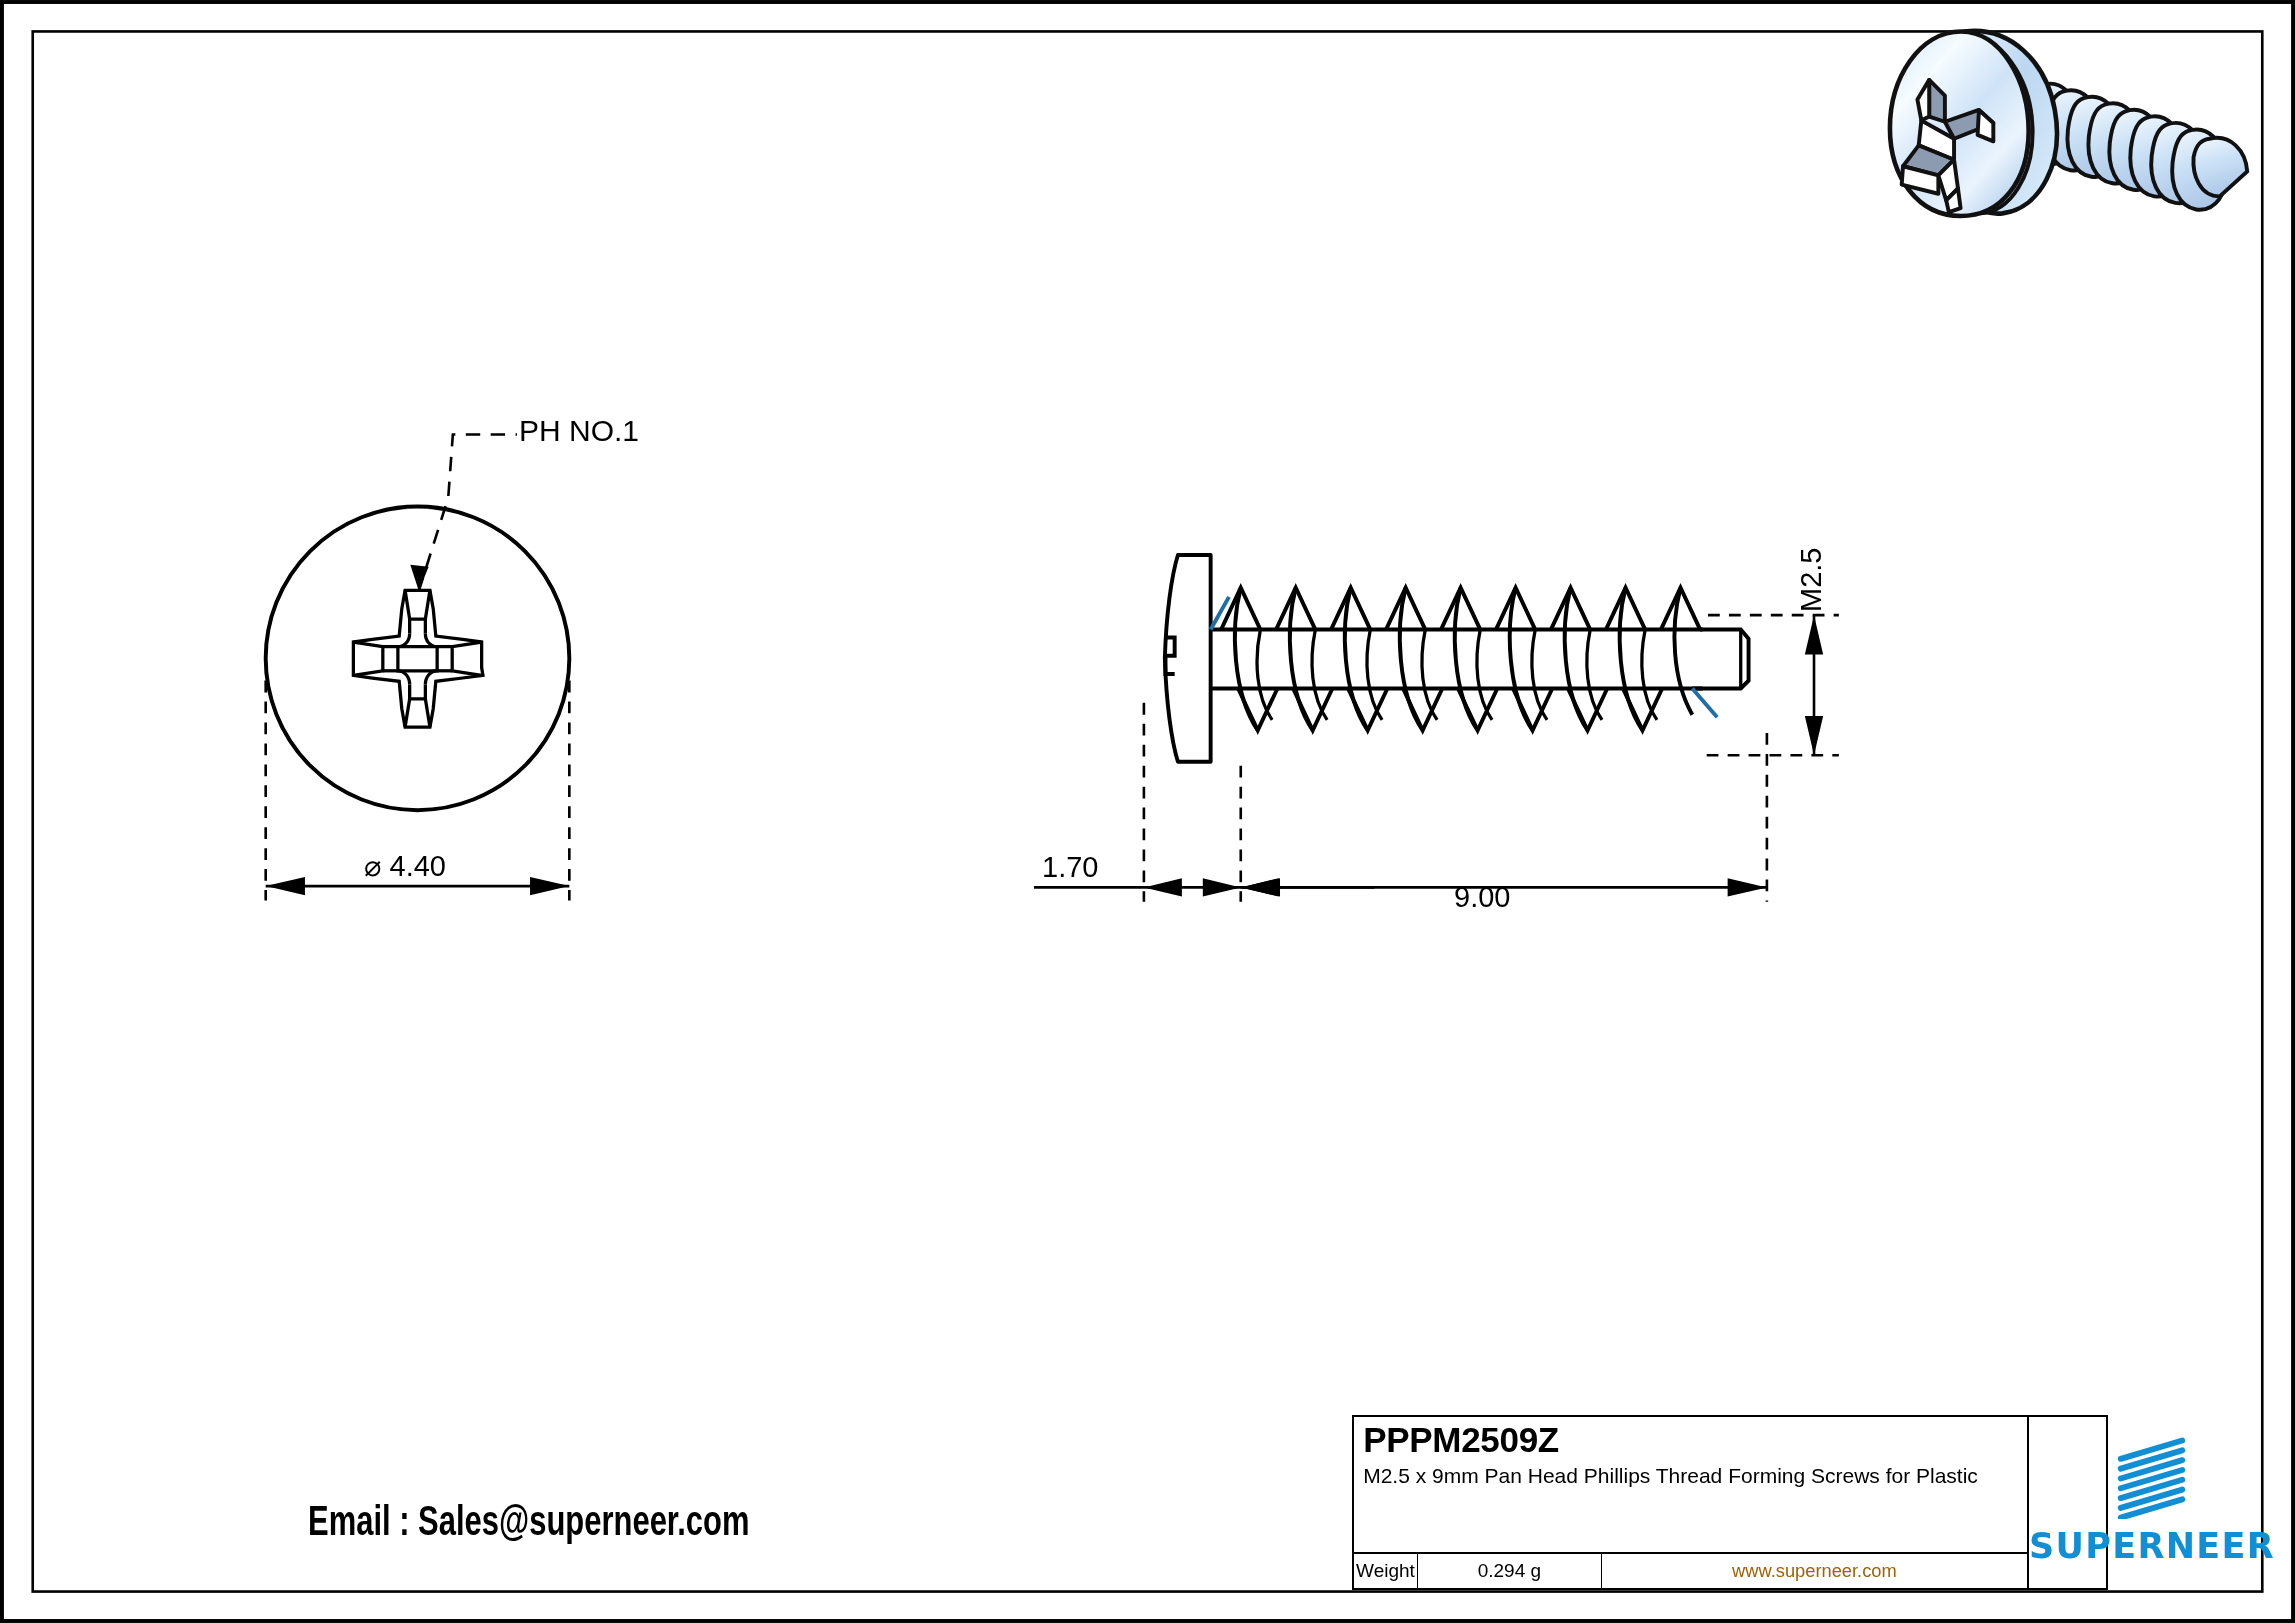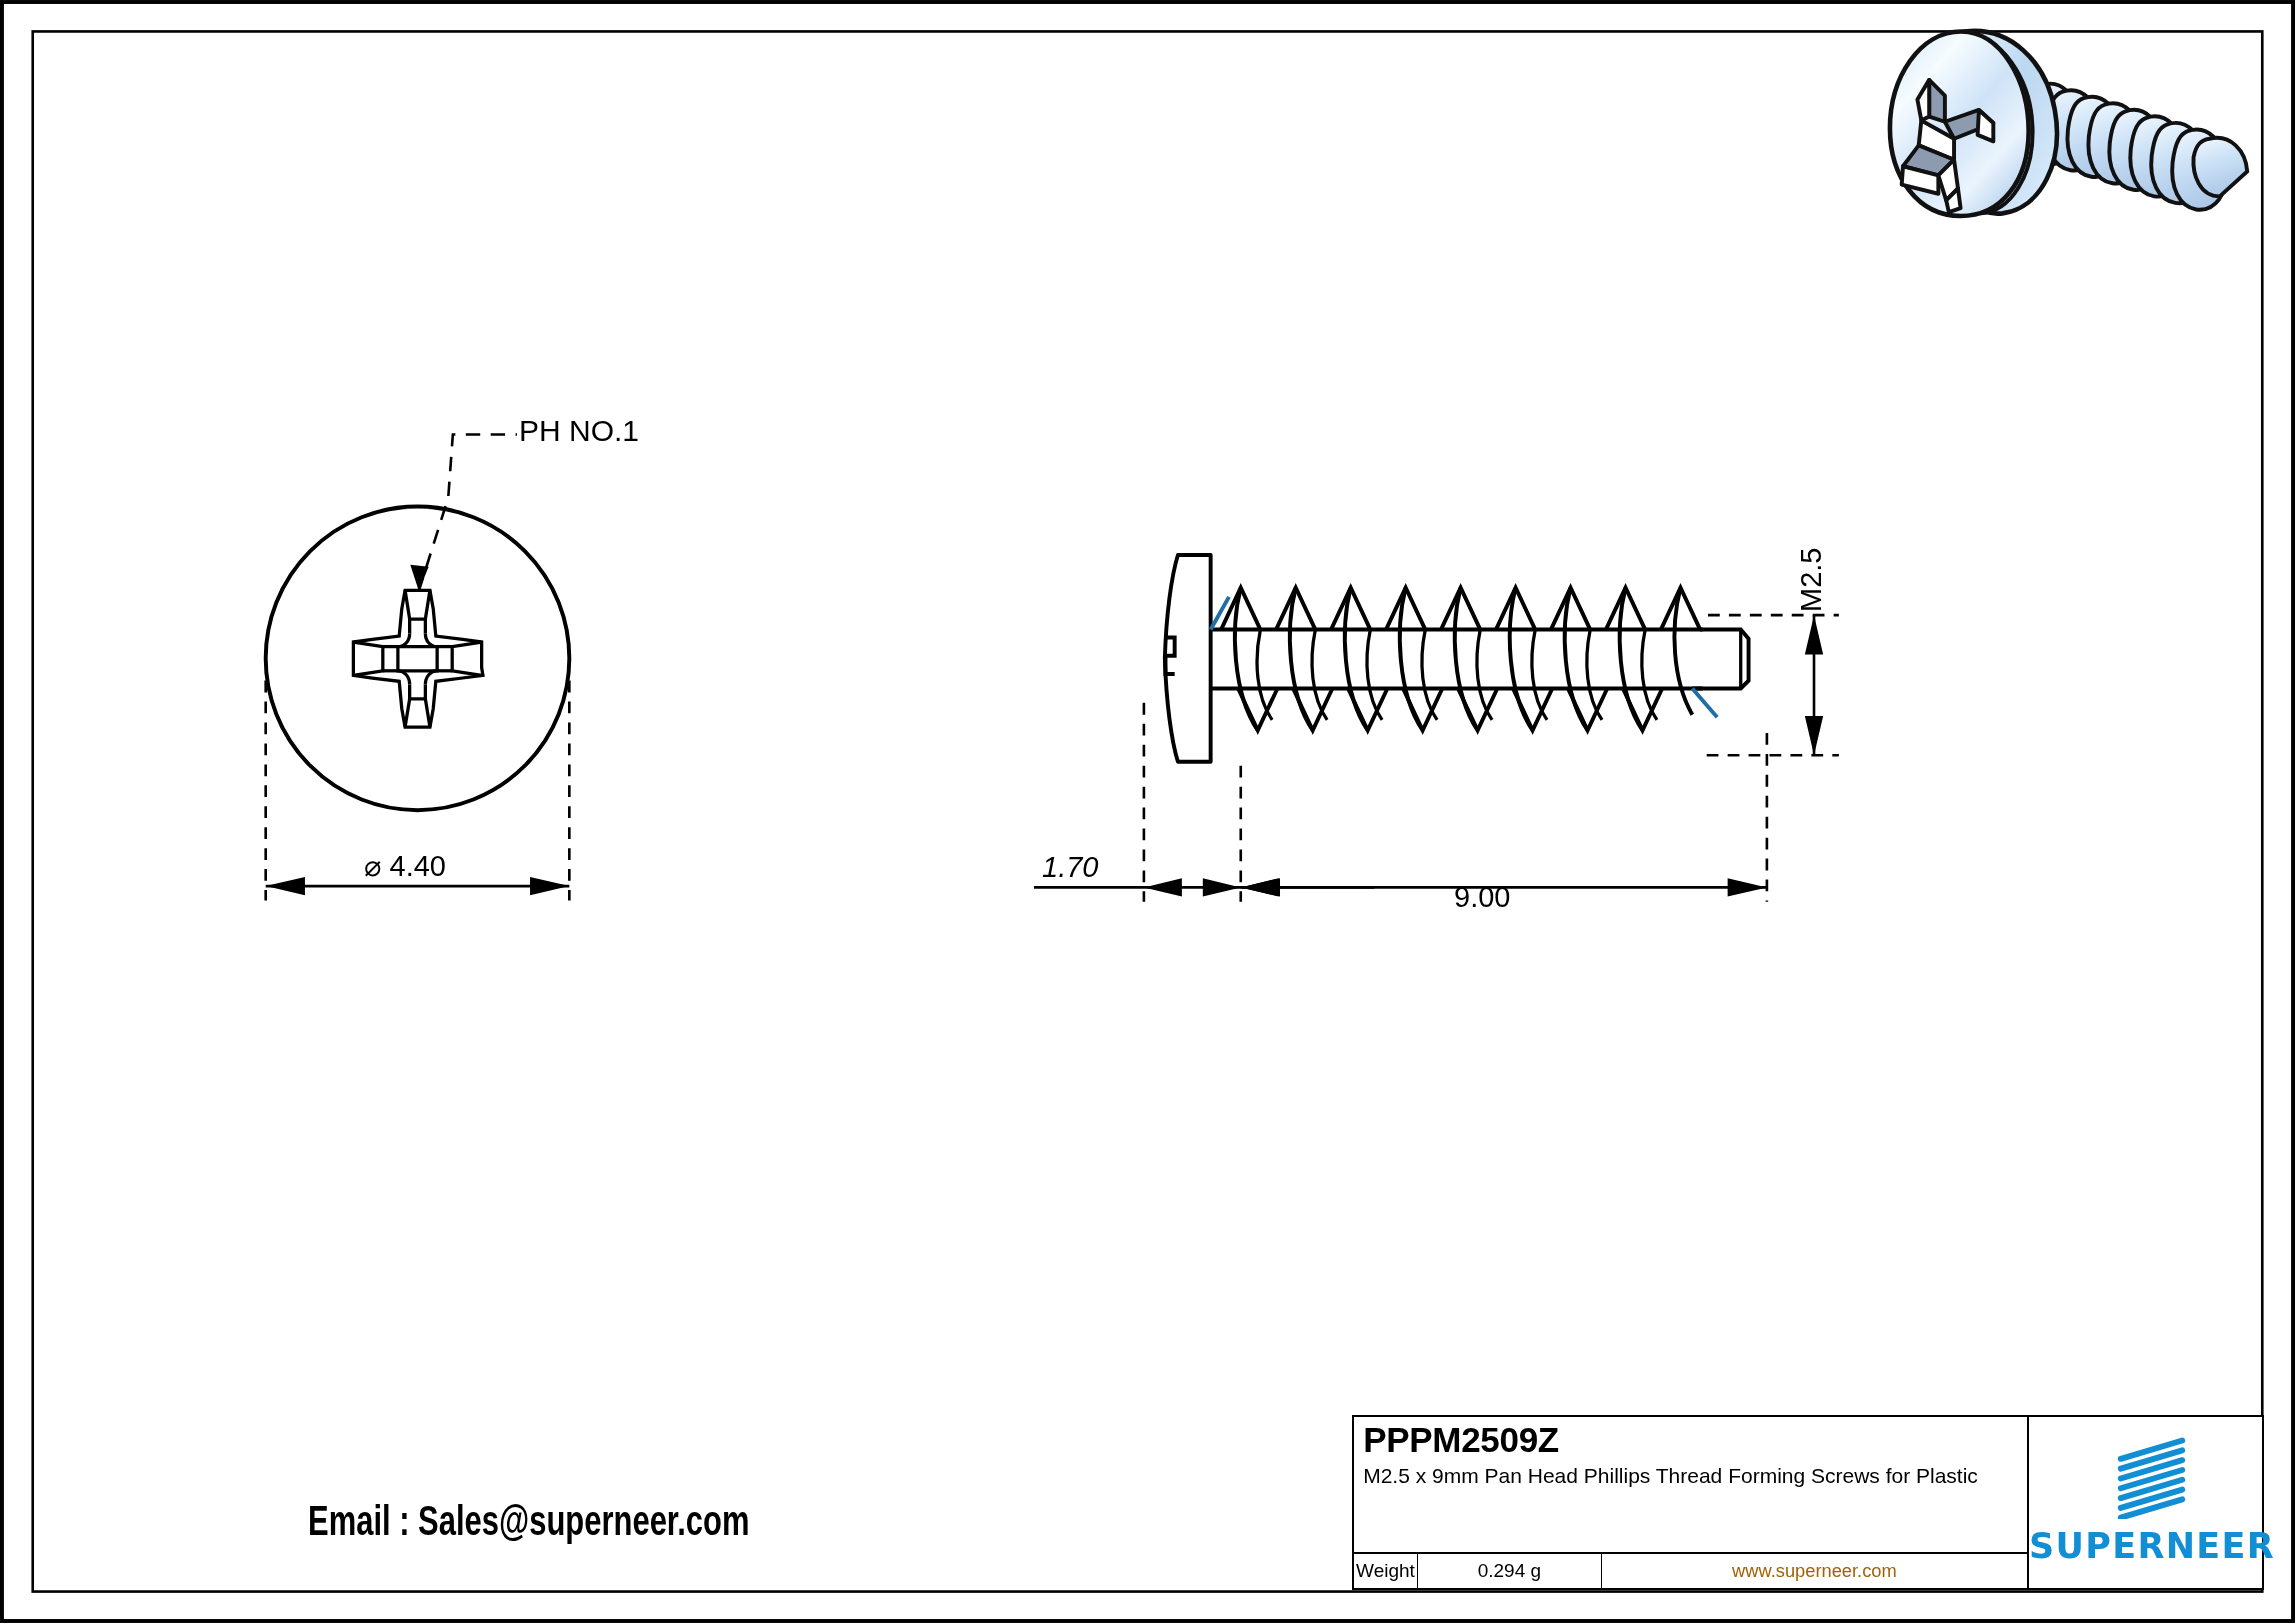--- a/index.html
+++ b/index.html
@@ -26,21 +26,21 @@
     left: 0;
     top: 0;
     width: 2295px;
     height: 1623px;
   }
   
   #title-block {
     position: absolute;
     left: 1352px;
     top: 1415px;
-    width: 912px;
+    width: 756px;
     height: 175px;
     box-sizing: border-box;
     border: 2px solid #000;
     display: flex;
     background: #fff;
   }
   #tb-left {
     width: 675px;
     height: 100%;
     box-sizing: border-box;
@@ -127,21 +127,21 @@
   
   .dim-text {
     position: absolute;
     font-size: 29px;
     white-space: nowrap;
     font-family: "Liberation Sans", sans-serif;
     color: #000;
   }
   #dim-dia   { left: 364px;  top: 849px; }
   #dim-len   { left: 1454px; top: 849px; margin-top: 32px; }
-  #dim-head  { left: 1042px; top: 851px; font-style: italic; }
+  #dim-head  { left: 1042px; top: 851px; }
   #dim-major {
     left: 1795px; top: 612px;
     transform: rotate(-90deg);
     transform-origin: left top;
   }
   #label-ph  { left: 519px;  top: 414px; font-size: 30px; }
 </style>
 </head>
 <body>
 

